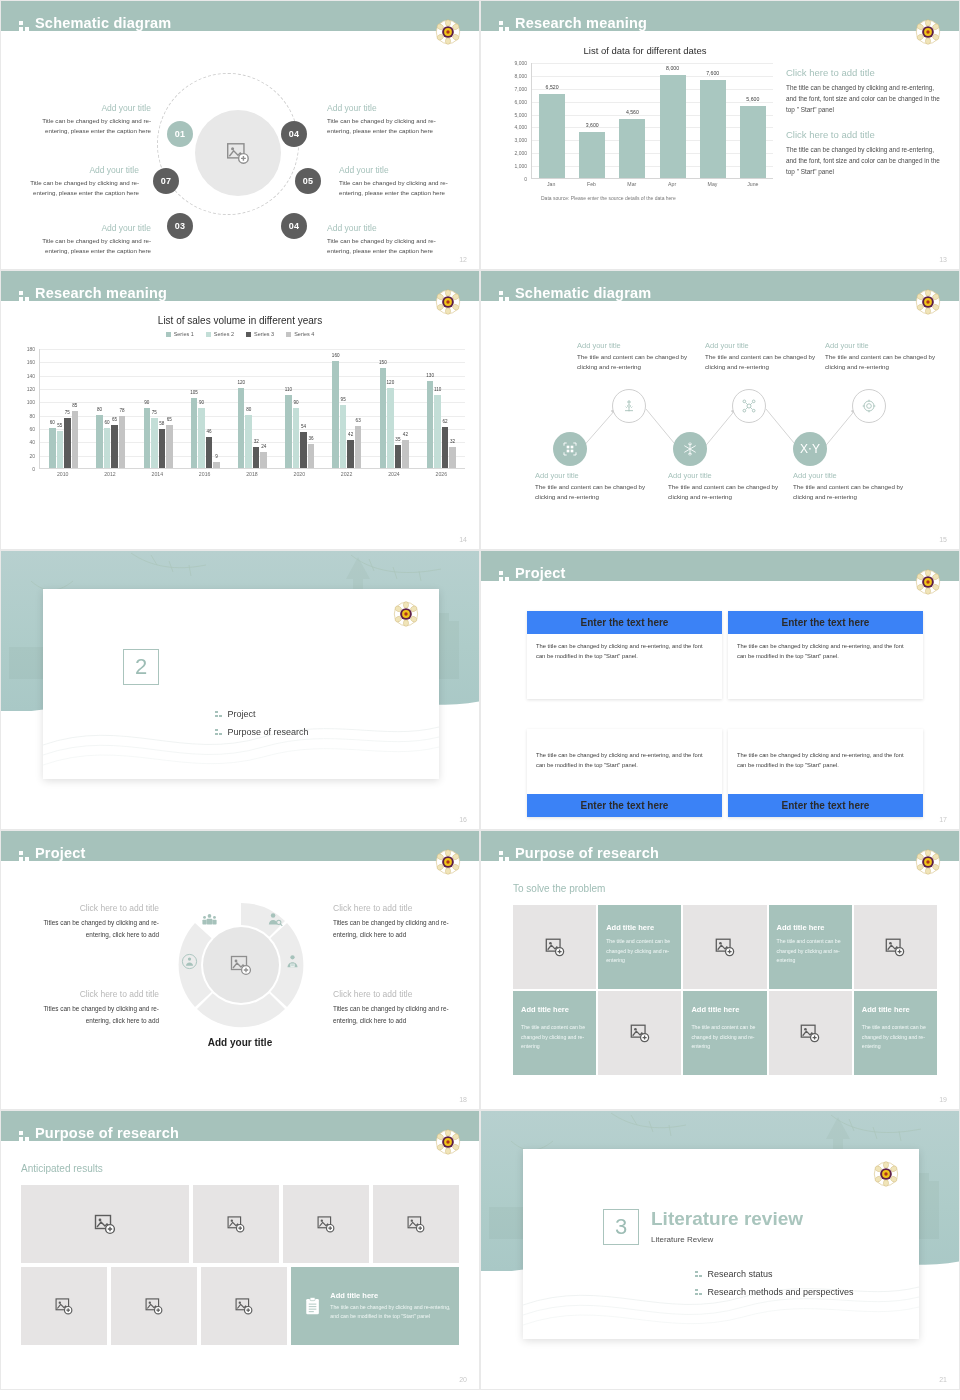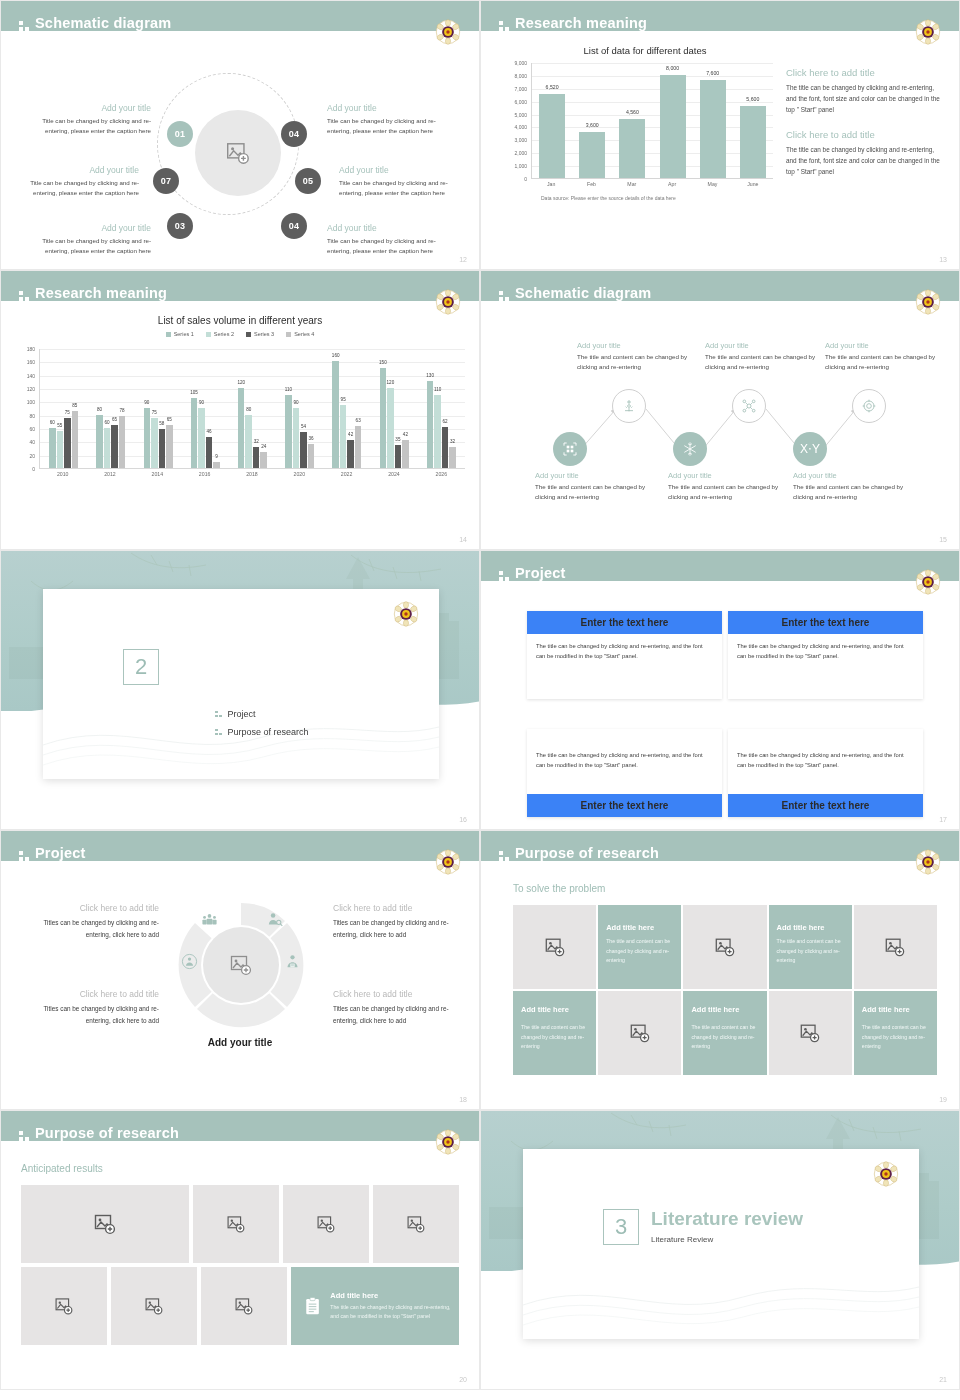--- a/index.html
+++ b/index.html
@@ -1239,18 +1239,38 @@
               <circle cx="20" cy="20" r="2.6" fill="#b0341d"></circle>
             </svg>
         </div>
         <div class="div-inner">
           <div class="numbox">3</div>
           <div>
             <div class="div-ttl">Literature review</div>
             <div class="div-sub">Literature Review</div>
           </div>
         </div>
+        <div class="div-bullets">
+          <div>
+            <span class="bdots">
+                <i></i>
+                <i class="h"></i>
+                <i></i>
+                <i></i>
+              </span>
+            <span>Research status</span>
+          </div>
+          <div>
+            <span class="bdots">
+                <i></i>
+                <i class="h"></i>
+                <i></i>
+                <i></i>
+              </span>
+            <span>Research methods and perspectives</span>
+          </div>
+        </div>
       </div>
     </div>
     <div class="pagenum">21</div>
   </div>
 
 </div>
 
 </body></html>

